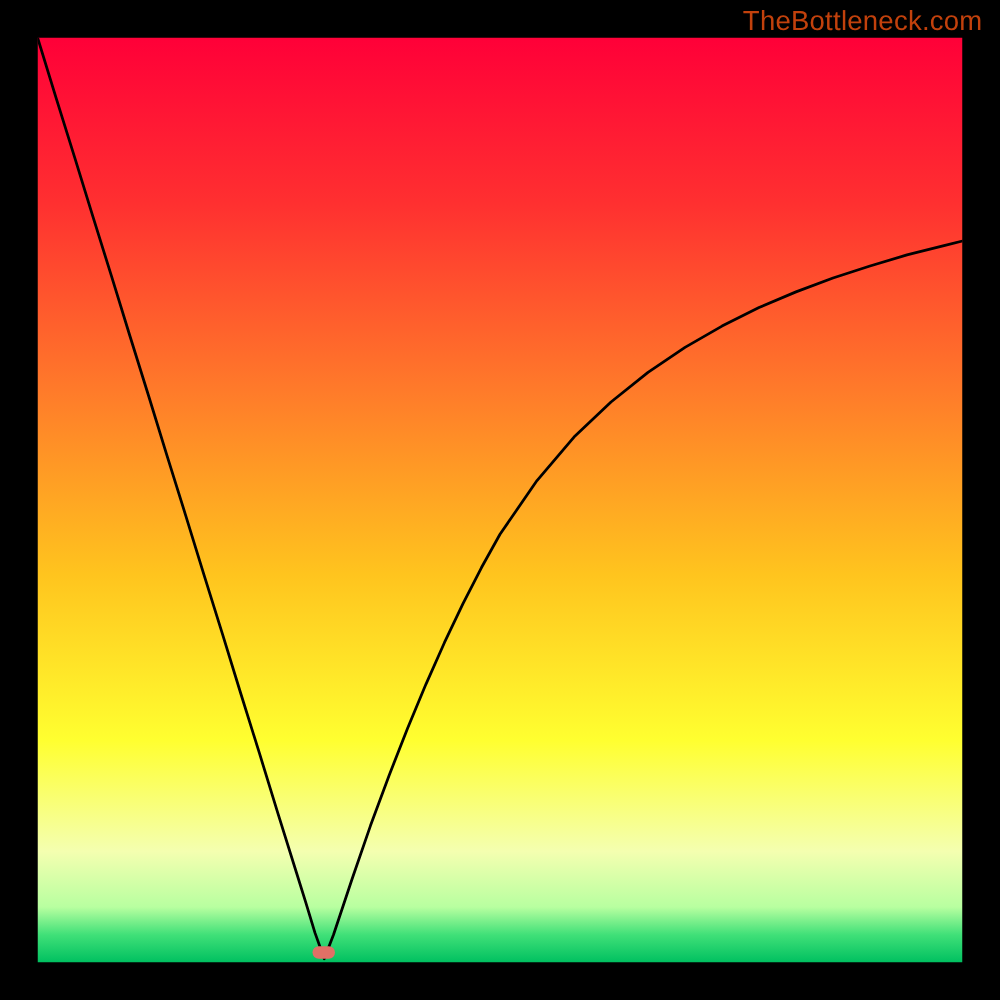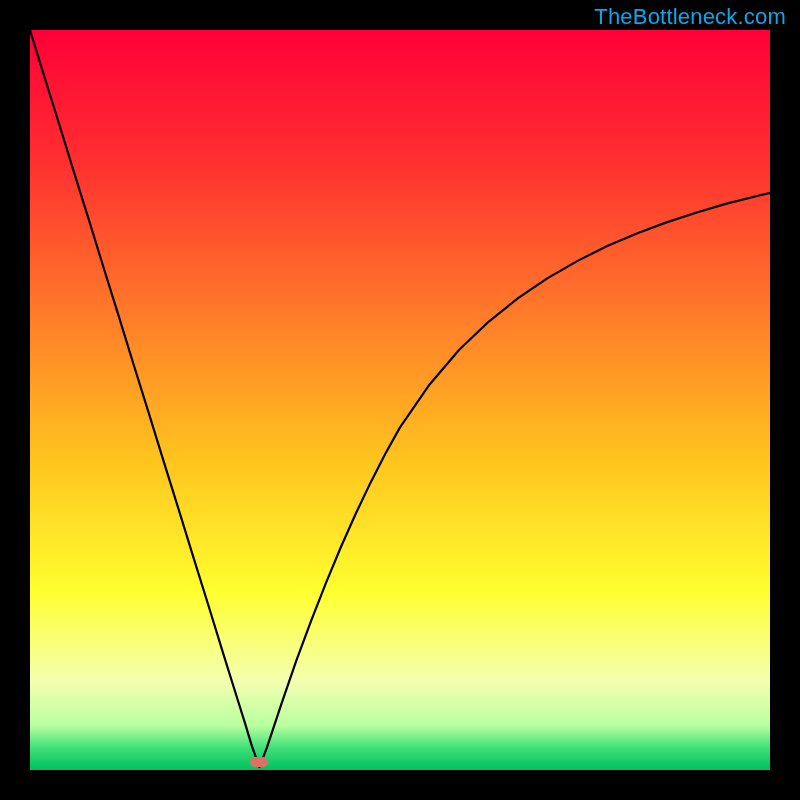--- a/index.html
+++ b/index.html
@@ -9,21 +9,21 @@
     width: 800px;
     height: 800px;
     background: #000;
   }
   .watermark {
     position: absolute;
     top: 4px;
     right: 14px;
     font-family: Arial, Helvetica, sans-serif;
     font-size: 22px;
-    color: #0ea5e9;
+    color: #c2410c;
     letter-spacing: 0.2px;
     z-index: 10;
   }
   .plot {
     position: absolute;
     left: 30px;
     top: 30px;
     width: 740px;
     height: 740px;
     z-index: 1;

